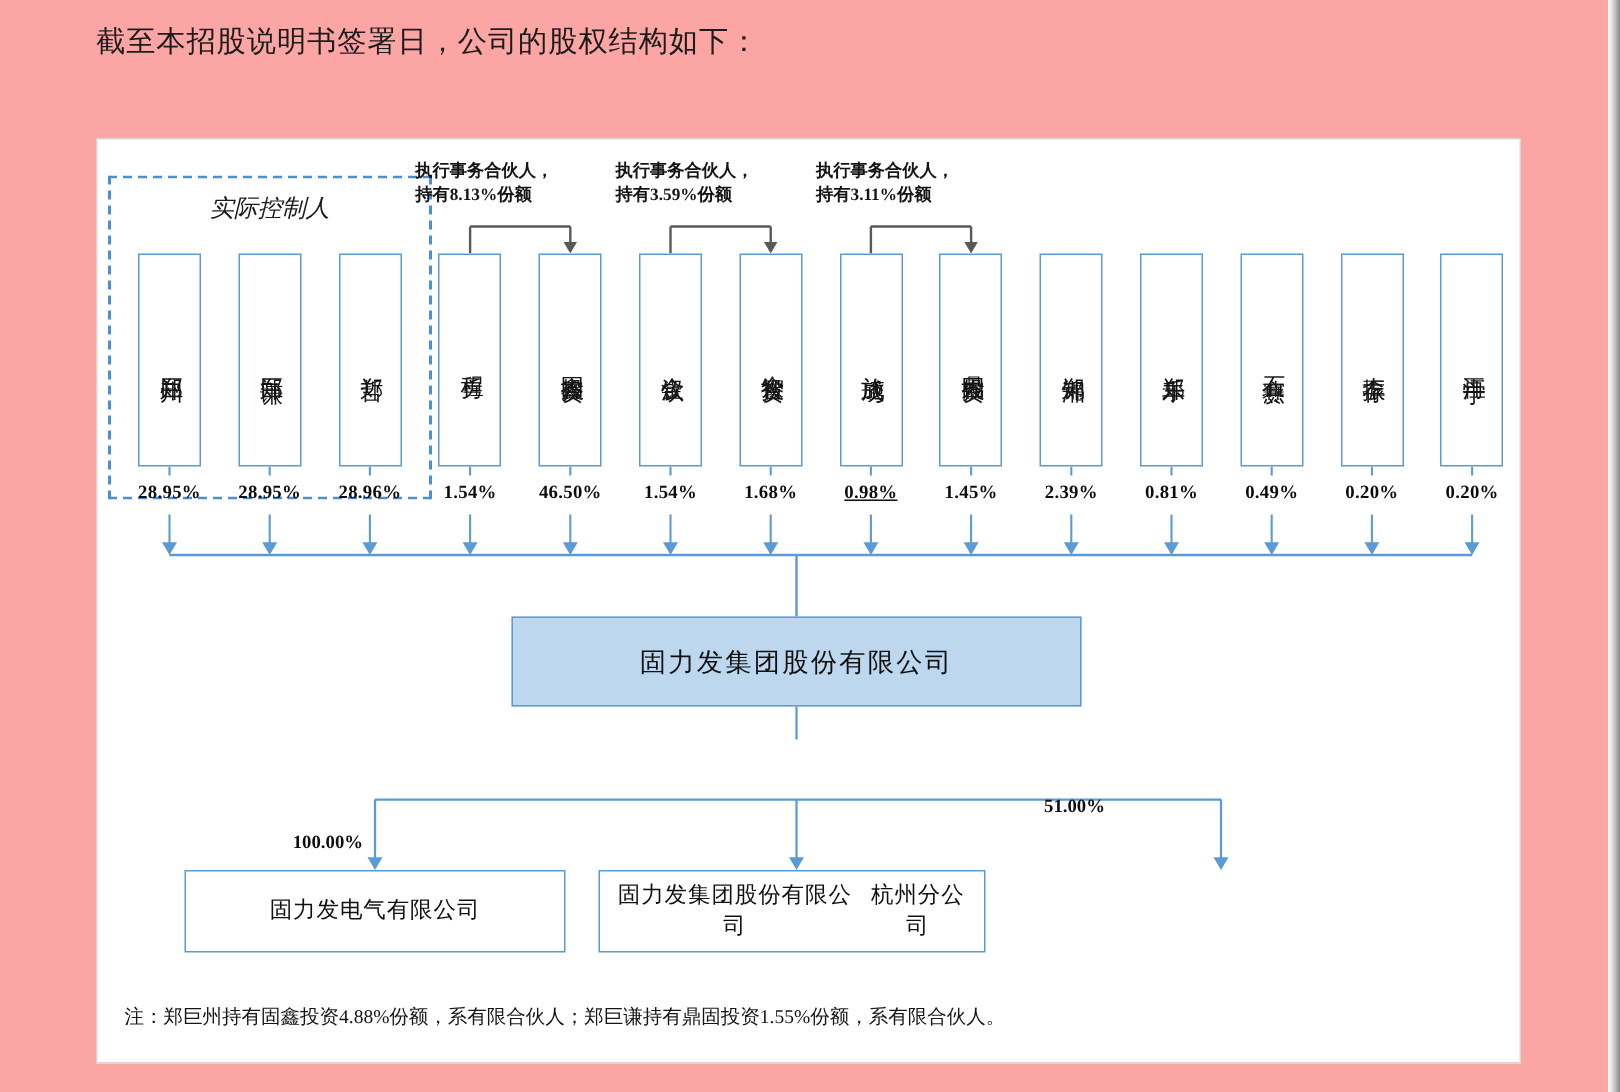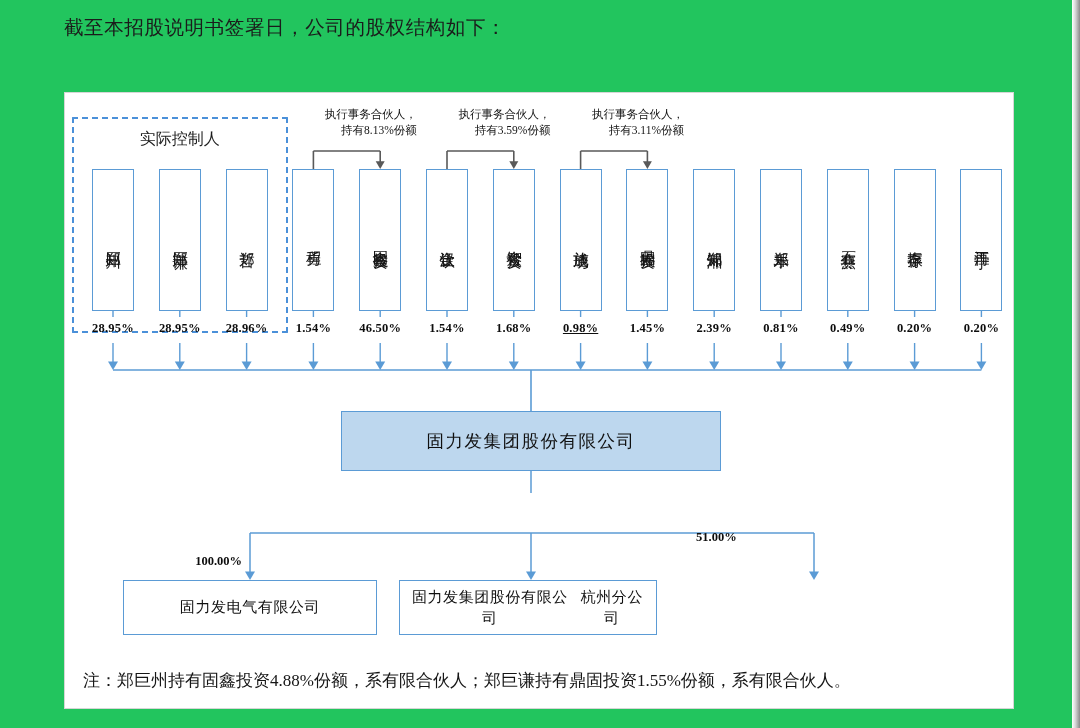--- a/index.html
+++ b/index.html
@@ -13,21 +13,21 @@
     font-family: "Liberation Serif", "DejaVu Serif", serif;
     color: #1a1a1a;
     overflow: hidden;
     position: relative;
   }
   #page {
     position: absolute;
     left: 0; top: 0;
     width: 1080px;
     height: 728px;
-    background: #22c55e;
+    background: #fca5a5;
   }
   
   .page-edge {
     position: absolute;
     top: 0;
     right: 0;
     width: 8px;
     height: 728px;
     background: linear-gradient(to right,#ffffff 0%, #d9d9d9 40%, #8a8a8a 100%);
   }
@@ -60,20 +60,21 @@
     border: 2px dashed #4a90d9;
     box-sizing: border-box;
     border-radius: 1px;
   }
   .ctrl-label {
     position: absolute;
     text-align: center;
     font-size: 16px;
     color: #1b1b1b;
     white-space: nowrap;
+    font-style: italic;
   }
 
   
   .sh-box {
     position: absolute;
     border: 1px solid #5b9bd5;
     background: #ffffff;
     box-sizing: border-box;
     display: flex;
     align-items: center;
@@ -85,23 +86,23 @@
     font-size: 15.5px;
     line-height: 1.08;
     letter-spacing: 1px;
     color: #151515;
     white-space: nowrap;
   }
 
   
   .ann {
     position: absolute;
-    text-align: right;
+    text-align: left;
     font-size: 11.5px;
-    font-weight: normal;
+    font-weight: bold;
     line-height: 1.35;
     color: #141414;
     white-space: nowrap;
   }
 
   
   .pct {
     position: absolute;
     font-size: 12.5px;
     font-weight: bold;
@@ -143,21 +144,21 @@
     justify-content: center;
     text-align: center;
     font-size: 15px;
     line-height: 1.35;
     letter-spacing: 0.6px;
     color: #101010;
     padding: 0 6px;
   }
   .note {
     position: absolute;
-    font-size: 17px;
+    font-size: 13px;
     color: #151515;
     white-space: nowrap;
   }
   svg.wires { position: absolute; left:0; top:0; overflow: visible; }
 </style>
 </head>
 <body>
 
 <div id="page">
 

